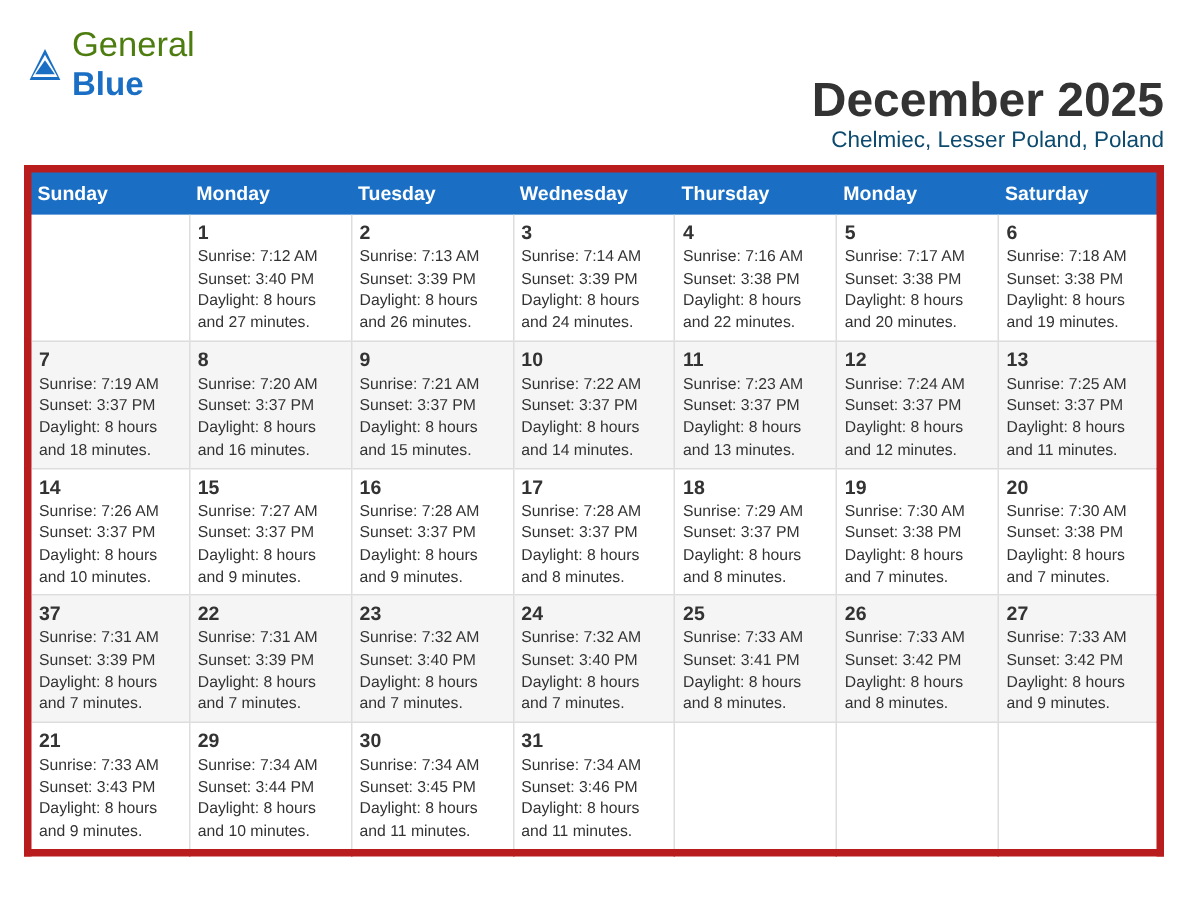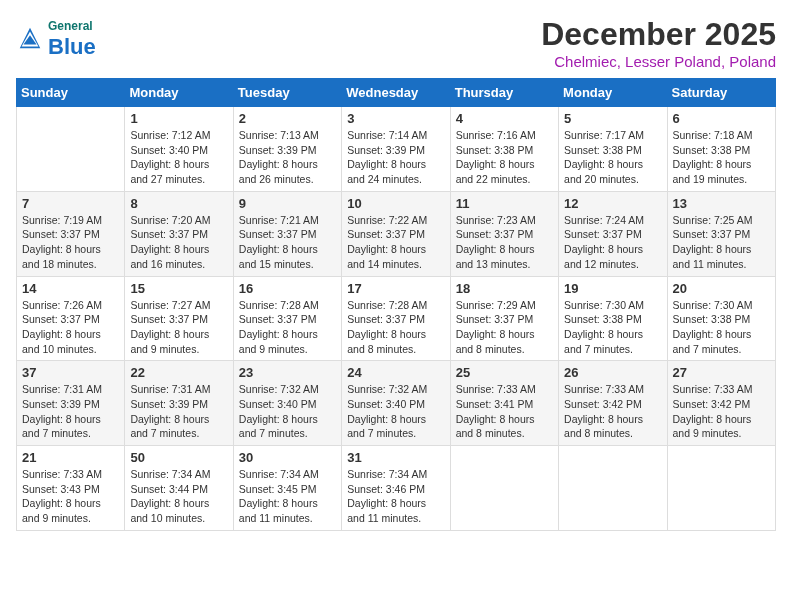--- a/index.html
+++ b/index.html
@@ -20,34 +20,35 @@
       display: flex;
       align-items: center;
       gap: 4px;
     }
     .logo-icon {
       width: 28px;
       height: 28px;
     }
     .title-block {
       text-align: right;
+      margin-top: 32px;
     }
     .month-title {
       font-size: 32px;
       font-weight: bold;
       color: #333;
     }
     .location-title {
       font-size: 15px;
-      color: #a21caf;
+      color: #0c4a6e;
     }
     table {
       width: 100%;
       border-collapse: collapse;
-      border: 1px solid #b91c1c;
+      border: 5px solid #b91c1c;
       padding-left: 12px;
     }
     thead tr th {
       background-color: #1a6fc4;
       color: #fff;
       padding: 6px 4px;
       font-size: 13px;
       text-align: left;
       border: 1px solid #1a6fc4;
     }
@@ -85,21 +86,21 @@
 <body>
 
 <div class="header">
   <div class="logo">
     <svg class="logo-icon" viewBox="0 0 30 30">
       <polygon points="15,4 26,26 4,26" fill="#1a6fc4"></polygon>
       <polygon points="15,8 24,24 6,24" fill="#fff"></polygon>
       <polygon points="15,12 22,22 8,22" fill="#1a6fc4"></polygon>
     </svg>
     <div>
-      <span style="font-size:12px;font-weight:bold;color:#0f766e;">General</span><br>
+      <span style="font-size:23px;font-weight:normal;color:#4d7c0f;">General</span><br>
       <span style="font-size:22px;font-weight:bold;color:#1a6fc4;">Blue</span>
     </div>
   </div>
   <div class="title-block">
     <div class="month-title">December 2025</div>
     <div class="location-title">Chelmiec, Lesser Poland, Poland</div>
   </div>
 </div>
 
 <table>
@@ -231,21 +232,21 @@
           <div class="day-num">27</div>
           <div class="day-info">Sunrise: 7:33 AM<br>Sunset: 3:42 PM<br>Daylight: 8 hours and 9 minutes.</div>
         </td>
       </tr>
       <tr class="week-row">
         <td>
           <div class="day-num">21</div>
           <div class="day-info">Sunrise: 7:33 AM<br>Sunset: 3:43 PM<br>Daylight: 8 hours and 9 minutes.</div>
         </td>
         <td>
-          <div class="day-num">50</div>
+          <div class="day-num">29</div>
           <div class="day-info">Sunrise: 7:34 AM<br>Sunset: 3:44 PM<br>Daylight: 8 hours and 10 minutes.</div>
         </td>
         <td>
           <div class="day-num">30</div>
           <div class="day-info">Sunrise: 7:34 AM<br>Sunset: 3:45 PM<br>Daylight: 8 hours and 11 minutes.</div>
         </td>
         <td>
           <div class="day-num">31</div>
           <div class="day-info">Sunrise: 7:34 AM<br>Sunset: 3:46 PM<br>Daylight: 8 hours and 11 minutes.</div>
         </td>

